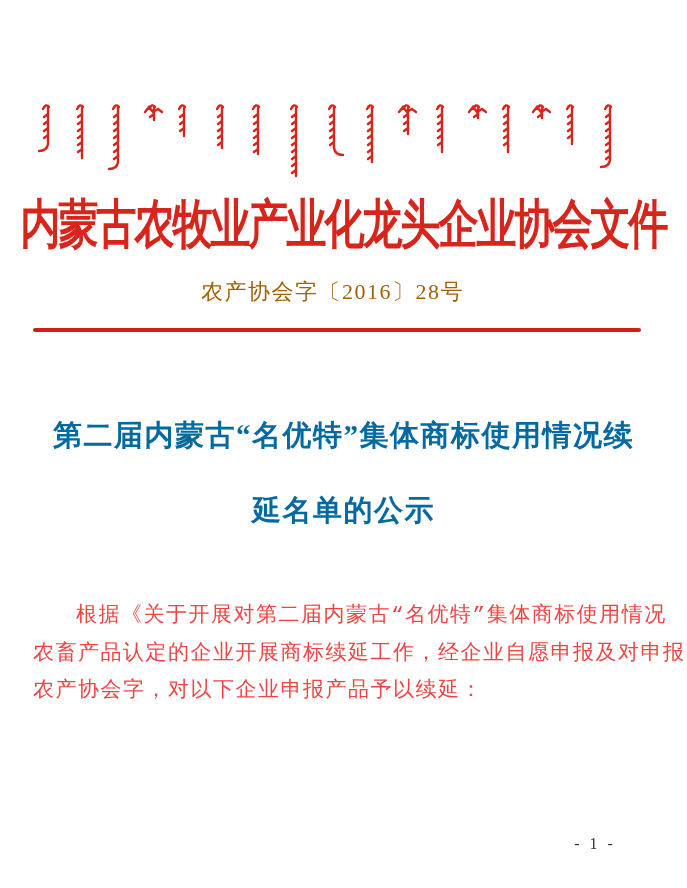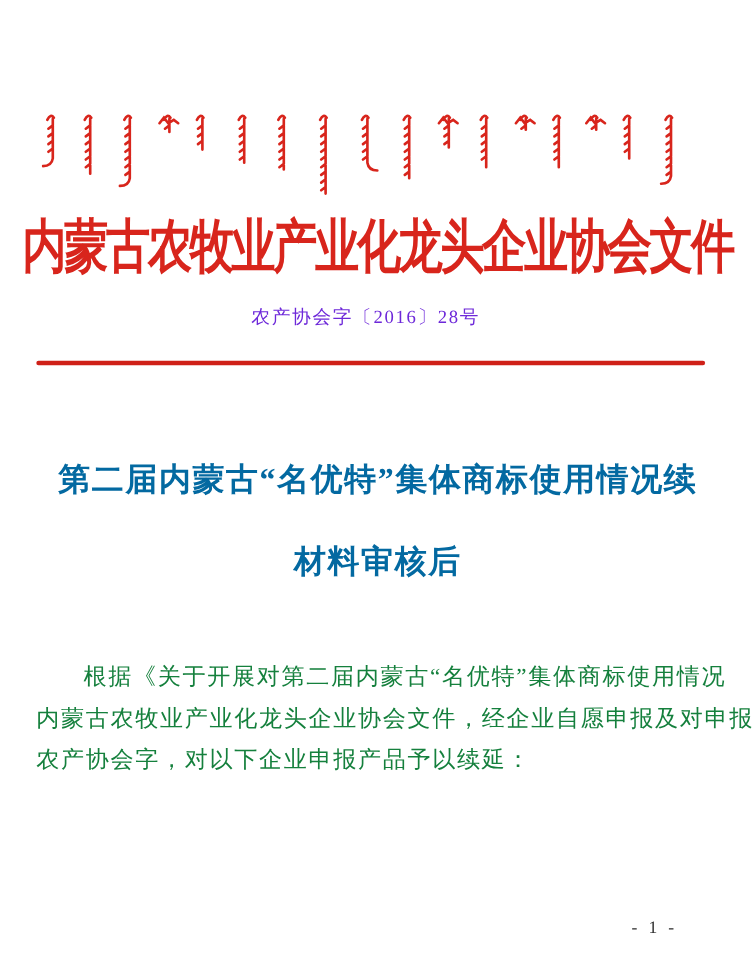--- a/index.html
+++ b/index.html
@@ -10,35 +10,35 @@
   .page{position:absolute;inset:0;background:#ffffff;padding-left:44px;}
   .banner{position:absolute;left:38px;top:100px;width:612px;height:86px;}
   .banner svg{width:100%;height:100%;display:block;}
   .org-title{
     position:absolute;top:188px;left:0;width:687px;text-align:center;
     color:#d8251c;font-size:40px;font-weight:900;letter-spacing:-2px;
     white-space:nowrap;transform:scaleY(1.32);transform-origin:top center;
   }
   .doc-number{
     position:absolute;top:277px;left:0;width:665px;text-align:center;
-    font-size:17px;color:#6d28d9;letter-spacing:1.5px;
+    font-size:22px;color:#a16207;letter-spacing:1.5px;
   }
   .red-line{
     position:absolute;top:328px;left:33px;width:608px;height:4px;
     background:#cf2018;border-radius:2px;
   }
   .notice-title{
     position:absolute;left:0;width:687px;text-align:center;
     font-size:29px;font-weight:bold;color:#0369a1;letter-spacing:1.5px;white-space:nowrap;
   }
   .t1{top:416px;}
   .t2{top:491px;}
   .body-block{
     position:absolute;left:33px;top:597px;width:615px;
-    font-size:21px;color:#15803d;letter-spacing:1.5px;
+    font-size:21px;color:#ef4444;letter-spacing:1.5px;font-family:Liberation Mono, monospace;
   }
   .body-line{
     height:37.5px;line-height:37.5px;
     text-align:justify;text-align-last:justify;text-justify:inter-ideograph;
     white-space:nowrap;overflow:visible;
   }
   .body-line.first{padding-left:43px;}
   .body-line.last{text-align-last:left;}
   .page-number{
     position:absolute;top:835px;left:558px;width:74px;text-align:center;
@@ -73,23 +73,23 @@
       </svg>
   </div>
 
   <div class="org-title">内蒙古农牧业产业化龙头企业协会文件</div>
 
   <div class="doc-number">农产协会字〔2016〕28号</div>
 
   <div class="red-line"></div>
 
   <div class="notice-title t1">第二届内蒙古“名优特”集体商标使用情况续</div>
-  <div class="notice-title t2">材料审核后</div>
+  <div class="notice-title t2">延名单的公示</div>
 
   <div class="body-block">
     <div class="body-line first">根据《关于开展对第二届内蒙古“名优特”集体商标使用情况</div>
-    <div class="body-line">内蒙古农牧业产业化龙头企业协会文件，经企业自愿申报及对申报</div>
+    <div class="body-line">农畜产品认定的企业开展商标续延工作，经企业自愿申报及对申报</div>
     <div class="body-line last">农产协会字，对以下企业申报产品予以续延：</div>
   </div>
 
   <div class="page-number">- 1 -</div>
 
 </div>
 
 </body></html>

